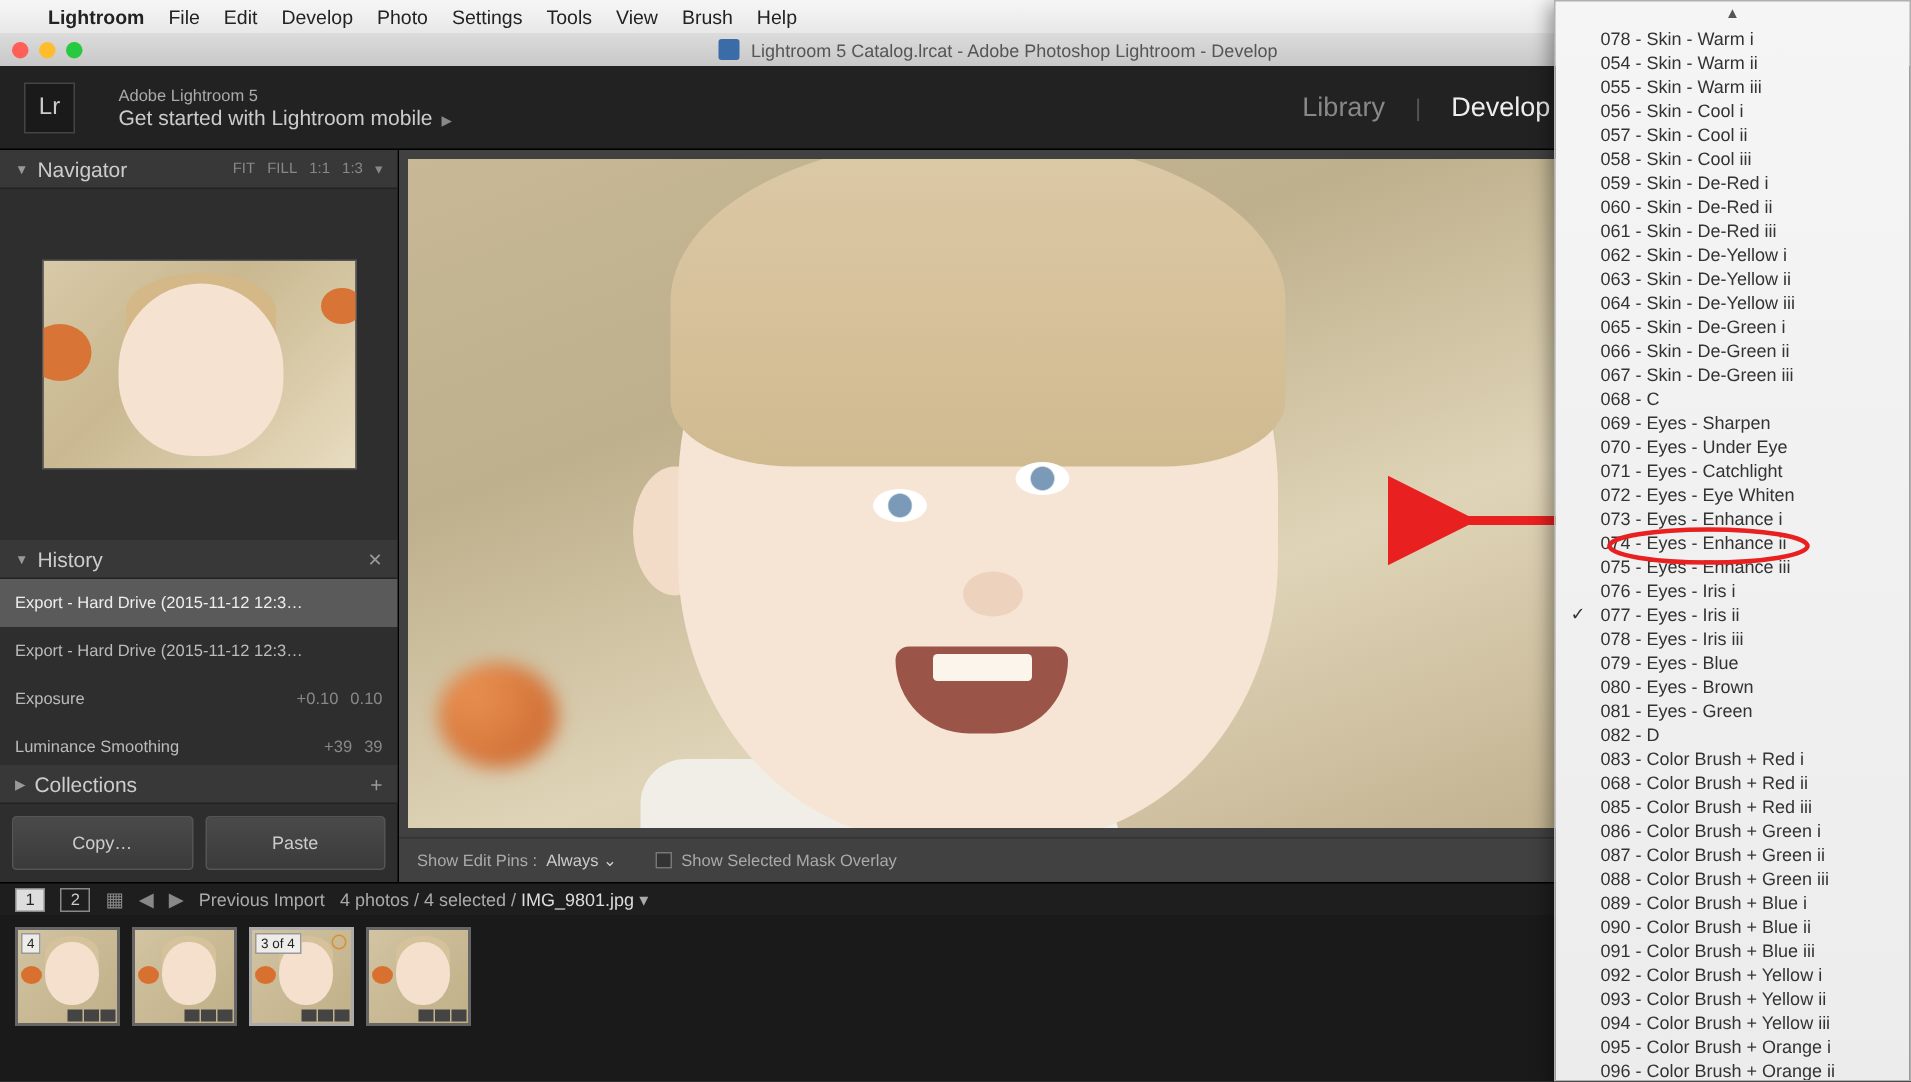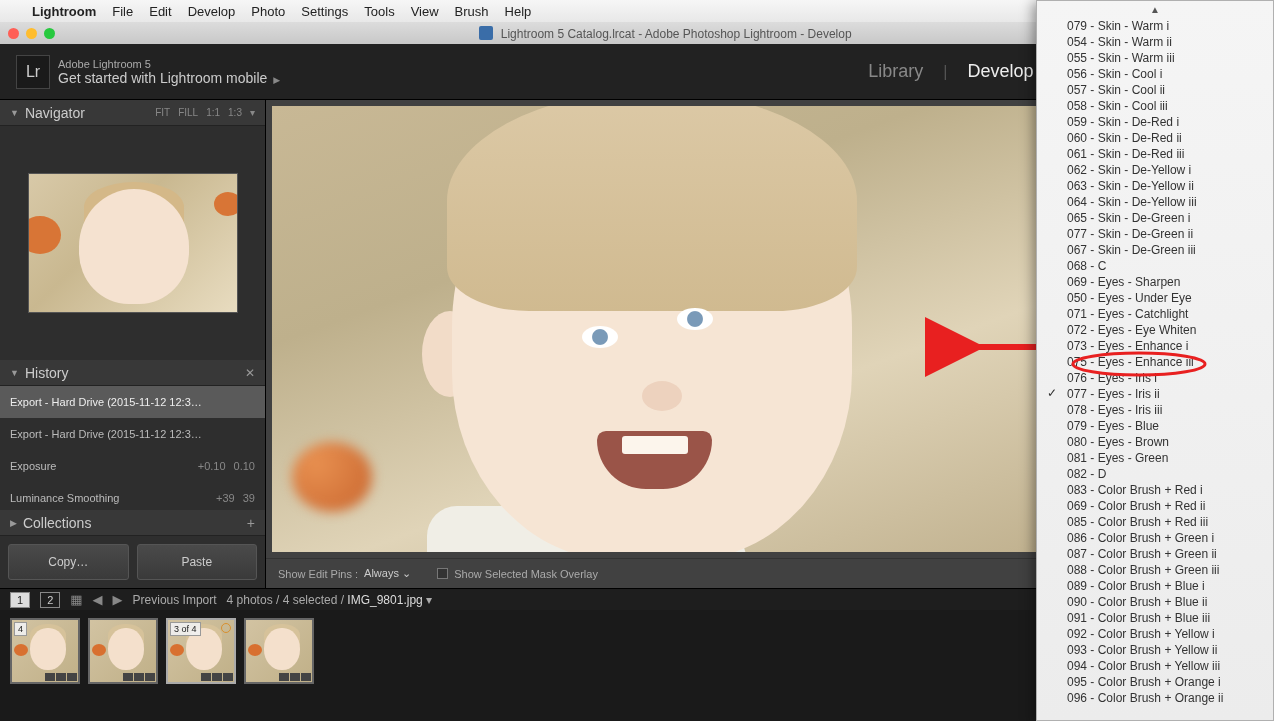--- a/index.html
+++ b/index.html
@@ -17,21 +17,21 @@
 .window-titlebar { height: 22px; background: linear-gradient(#dcdcdc,#c8c8c8); display: flex; align-items: center; padding: 0 8px; font-size: 12px; color: #555; }
 .traffic-lights { display: flex; gap: 7px; margin-right: 10px; }
 .tl { width: 11px; height: 11px; border-radius: 50%; }
 .tl.red { background: #ff5f56; } .tl.yellow { background: #ffbd2e; } .tl.green { background: #27c93f; }
 .window-title { flex: 1; text-align: center; }
 .doc-icon { display: inline-block; width: 14px; height: 14px; background: #3a6da8; border-radius: 2px; margin-right: 4px; vertical-align: -2px; }
 
 
 .app-top { height: 56px; background: #222; display: flex; align-items: center; padding: 15px 16px; border-bottom: 1px solid #000; }
 .lr-logo { width: 34px; height: 34px; background: #1a1a1a; border: 1px solid #444; display: flex; align-items: center; justify-content: center; color: #ccc; font-size: 16px; font-weight: 500; }
-.identity { margin-left: 8px; color: #aaa; font-size: 11px; }
+.identity { margin-left: 29px; color: #aaa; font-size: 11px; }
 .identity .sub { font-size: 14px; color: #ccc; }
 .identity .tri { margin-left: 6px; color: #888; font-size: 9px; }
 .modules { margin-left: auto; display: flex; gap: 20px; align-items: baseline; }
 .module { color: #888; font-size: 18px; font-weight: 300; cursor: pointer; }
 .module.active { color: #eee; }
 .module-sep { color: #555; }
 
 
 .main { display: flex; height: 488px; }
 .left-panel { width: 266px; background: #2e2e2e; border-right: 1px solid #000; display: flex; flex-direction: column; }
@@ -353,51 +353,52 @@
         <div class="mark"></div>
         <div class="mark"></div>
         <div class="mark"></div>
       </div>
     </div>
   </div>
 
 <div class="preset-popup">
   <div class="up-arrow">▲</div>
   <div id="preset-items">
-      <div class="item">079 - Skin - Warm i</div>
+      <div class="item">078 - Skin - Warm i</div>
       <div class="item">054 - Skin - Warm ii</div>
       <div class="item">055 - Skin - Warm iii</div>
       <div class="item">056 - Skin - Cool i</div>
       <div class="item">057 - Skin - Cool ii</div>
       <div class="item">058 - Skin - Cool iii</div>
       <div class="item">059 - Skin - De-Red i</div>
       <div class="item">060 - Skin - De-Red ii</div>
       <div class="item">061 - Skin - De-Red iii</div>
       <div class="item">062 - Skin - De-Yellow i</div>
       <div class="item">063 - Skin - De-Yellow ii</div>
       <div class="item">064 - Skin - De-Yellow iii</div>
       <div class="item">065 - Skin - De-Green i</div>
-      <div class="item">077 - Skin - De-Green ii</div>
+      <div class="item">066 - Skin - De-Green ii</div>
       <div class="item">067 - Skin - De-Green iii</div>
       <div class="item">068 - C</div>
       <div class="item">069 - Eyes - Sharpen</div>
-      <div class="item">050 - Eyes - Under Eye</div>
+      <div class="item">070 - Eyes - Under Eye</div>
       <div class="item">071 - Eyes - Catchlight</div>
       <div class="item">072 - Eyes - Eye Whiten</div>
       <div class="item">073 - Eyes - Enhance i</div>
+      <div class="item">074 - Eyes - Enhance ii</div>
       <div class="item">075 - Eyes - Enhance iii</div>
       <div class="item">076 - Eyes - Iris i</div>
       <div class="item"><span class="check">✓</span>077 - Eyes - Iris ii</div>
       <div class="item">078 - Eyes - Iris iii</div>
       <div class="item">079 - Eyes - Blue</div>
       <div class="item">080 - Eyes - Brown</div>
       <div class="item">081 - Eyes - Green</div>
       <div class="item">082 - D</div>
       <div class="item">083 - Color Brush + Red i</div>
-      <div class="item">069 - Color Brush + Red ii</div>
+      <div class="item">068 - Color Brush + Red ii</div>
       <div class="item">085 - Color Brush + Red iii</div>
       <div class="item">086 - Color Brush + Green i</div>
       <div class="item">087 - Color Brush + Green ii</div>
       <div class="item">088 - Color Brush + Green iii</div>
       <div class="item">089 - Color Brush + Blue i</div>
       <div class="item">090 - Color Brush + Blue ii</div>
       <div class="item">091 - Color Brush + Blue iii</div>
       <div class="item">092 - Color Brush + Yellow i</div>
       <div class="item">093 - Color Brush + Yellow ii</div>
       <div class="item">094 - Color Brush + Yellow iii</div>

